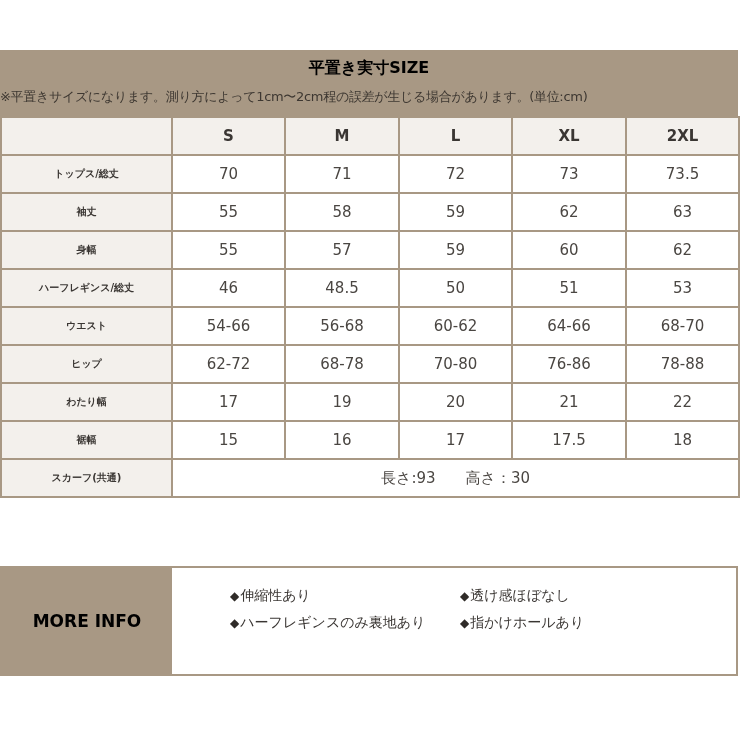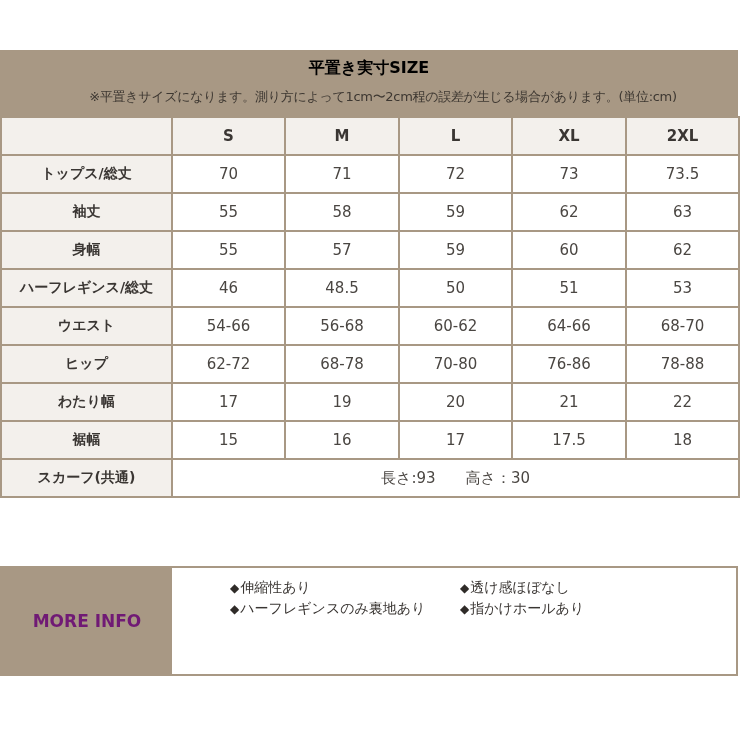--- a/index.html
+++ b/index.html
@@ -34,25 +34,23 @@
       text-align: center;
       font-size: 16px;
       font-weight: bold;
       color: #000000;
     }
     .size-note {
       position: absolute;
       left: 0;
       right: 0;
       top: 38px;
-      text-align: center;
       font-size: 13px;
       color: #3d3731;
       letter-spacing: -0.3px;
-      padding-left: 28px;
     }
     table.size-table {
       border-collapse: collapse;
       width: 738px;
       table-layout: fixed;
       background: #a89884;
     }
     table.size-table td {
       border: 2px solid #a89884;
       text-align: center;
@@ -60,21 +58,21 @@
       height: 36px;
       padding: 0;
       font-size: 15px;
       color: #4a4642;
       background: #ffffff;
     }
     table.size-table td.rowlabel {
       background: #f3f0ec;
       font-weight: bold;
       color: #3a3633;
-      font-size: 14px;
+      font-size: 10px;
       margin-left: 20px;
     }
     table.size-table tr.head td {
       background: #f3f0ec;
       font-weight: bold;
       color: #3a3633;
       font-size: 15px;
     }
     table.size-table td.corner {
       background: #f3f0ec;
@@ -93,29 +91,30 @@
       left: 0;
       top: 0;
       width: 170px;
       height: 106px;
       background: #a89884;
       display: flex;
       align-items: center;
       justify-content: center;
       font-size: 17px;
       font-weight: bold;
-      color: #701a75;
+      color: #000000;
     }
     .more-info-list {
       position: absolute;
       left: 228px;
-      top: 9px;
+      top: 17px;
       width: 500px;
       display: grid;
       grid-template-columns: 230px 260px;
+      row-gap: 6px;
       font-size: 14px;
       color: #3a3633;
     }
     .info-item {
       white-space: nowrap;
       line-height: 20px;
     }
     .diamond {
       display: inline-block;
       font-size: 12px;

